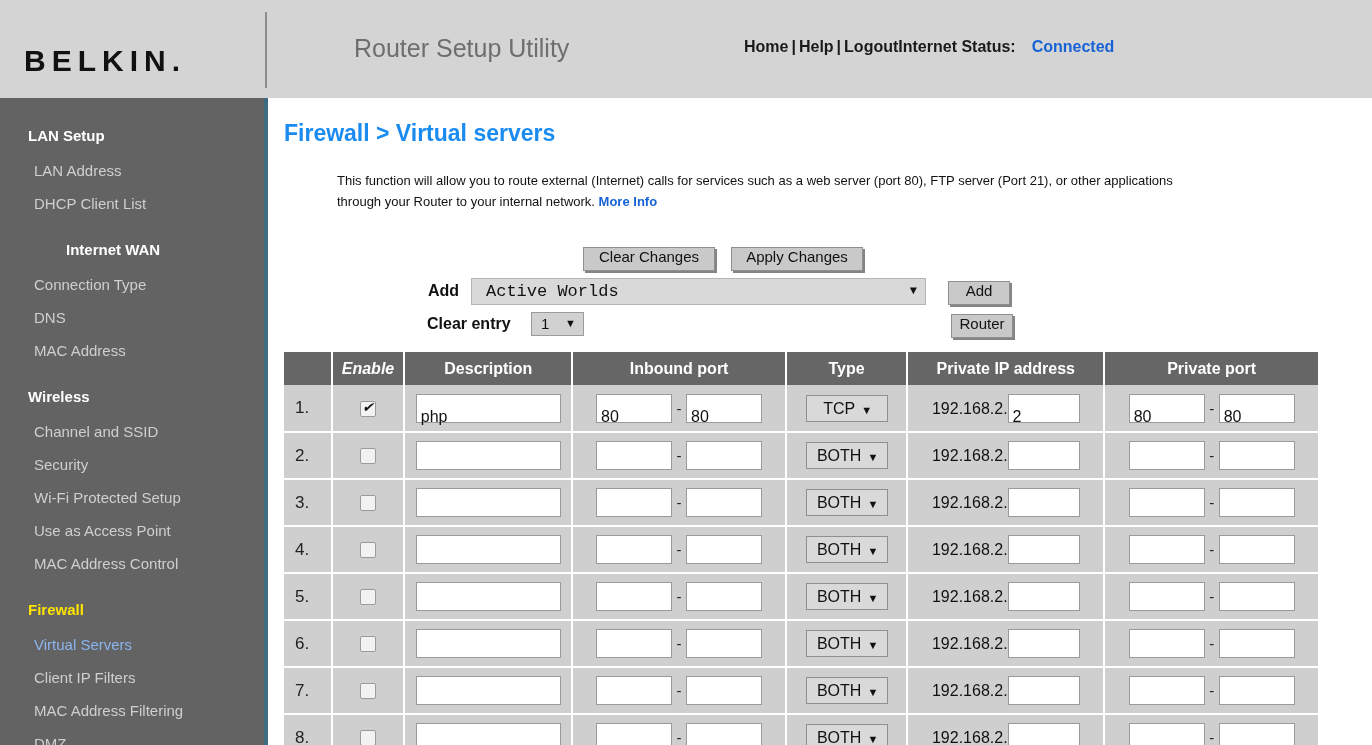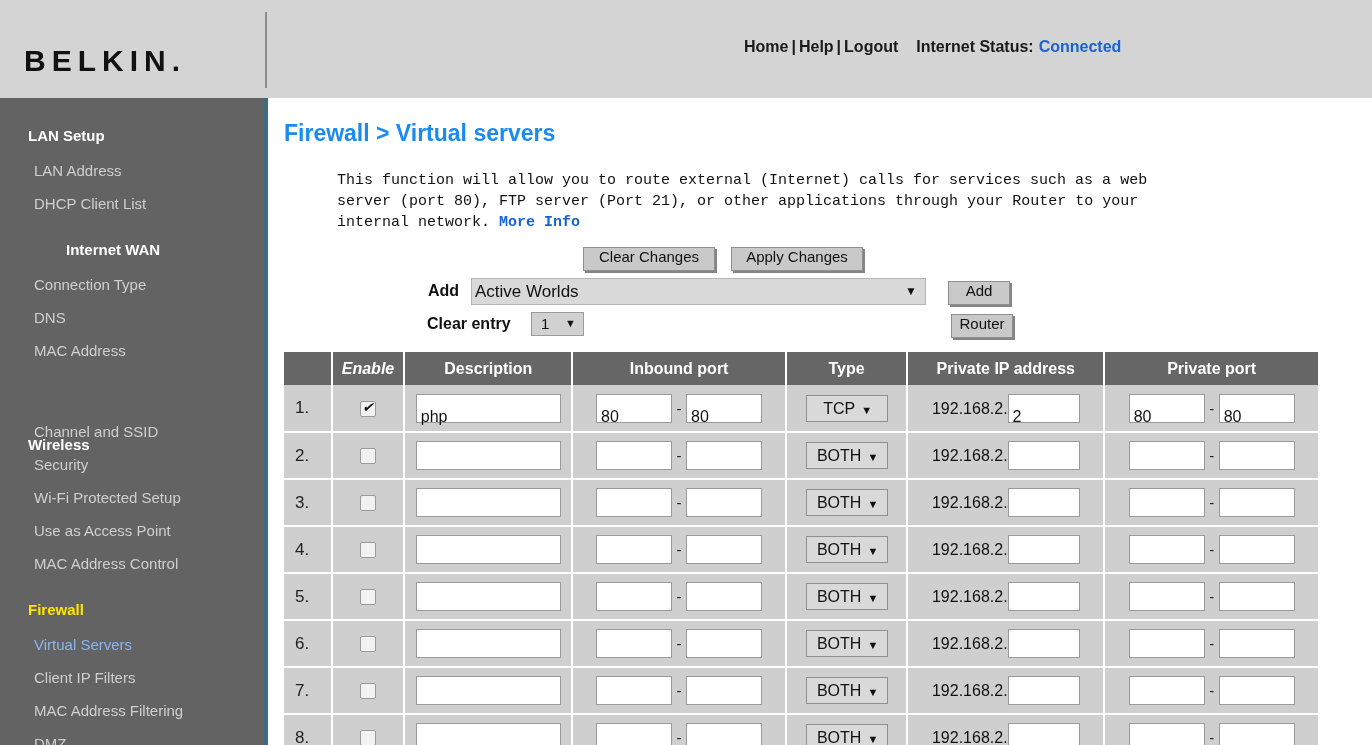--- a/index.html
+++ b/index.html
@@ -31,22 +31,22 @@
     position: absolute; left: 354px; top: 34px;
     font-size: 25px; color: #6e6e6e; font-weight: normal;
   }
   #header-nav {
     position: absolute; left: 744px; top: 38px;
     font-size: 16px; font-weight: bold; color: #1a1a1a;
     white-space: nowrap;
   }
   #header-nav .navlink { color: #1a1a1a; cursor: pointer; }
   #header-nav .sep { color: #1a1a1a; padding: 0 3px; }
-  #header-nav .statlabel { margin-left: 18px; }
-  #header-nav .statval { color: #1763d6; margin-left: 5px; }
+  #header-nav .statlabel { }
+  #header-nav .statval { color: #1763d6; margin-left: 16px; }
 
   
   #sidebar {
     position: absolute; left: 0; top: 98px;
     width: 268px; height: 647px;
     background: #636363;
     border-right: 4px solid #3d6c80;
     overflow: hidden;
   }
   .grp {
@@ -64,21 +64,21 @@
 
   
   #main { position: absolute; left: 272px; top: 98px; width: 1100px; height: 647px; }
   #page-title {
     position: absolute; left: 12px; top: 22px;
     font-size: 23px; font-weight: bold; color: #1a8bf0;
     white-space: nowrap;
   }
   #desc {
     position: absolute; left: 65px; top: 72px;
-    width: 840px; font-size: 15px; color: #111; line-height: 21px; font-family: Liberation Mono, monospace;
+    width: 840px; font-size: 13px; color: #111; line-height: 21px;
   }
   #desc .more { color: #1763d6; font-weight: bold; cursor: pointer; }
 
   
   .btn {
     position: absolute;
     background: #c9c9c9;
     border: 1px solid #8f8f8f;
     box-shadow: 2px 2px 0 rgba(110,110,110,0.85);
     font-size: 15px; color: #111;
@@ -97,22 +97,22 @@
     white-space: nowrap;
   }
   #lbl-add { left: 156px; top: 184px; }
   #lbl-clear-entry { left: 155px; top: 217px; }
 
   #sel-add {
     position: absolute; left: 199px; top: 180px;
     width: 455px; height: 27px;
     background: #d9d9d9;
     border: 1px solid #b5b5b5;
-    font-size: 17px; color: #111; padding-left: 3px;
-    font-family: Liberation Sans, sans-serif;
+    font-size: 17px; color: #111; padding-left: 14px;
+    font-family: Liberation Mono, monospace;
   }
   #sel-add .caret { position: absolute; right: 8px; top: 5px; font-size: 12px; }
   #sel-add .val { line-height: 25px; }
 
   #sel-entry {
     position: absolute; left: 259px; top: 214px;
     width: 53px; height: 24px;
     background: #d1d1d1;
     border: 1px solid #9b9b9b;
     font-size: 15px; color: #111;
@@ -204,34 +204,35 @@
   .tsel .caret { font-size: 11px; margin-left: 6px; }
 
   .iplead { font-size: 16px; color: #111; vertical-align: middle; }
 </style>
 </head>
 <body>
 
 <div id="header">
   <div id="logo">BELKIN.</div>
   <div id="header-divider"></div>
+  <div id="app-title">Router Setup Utility</div>
   <div id="header-nav">
     <span class="navlink">Home</span><span class="sep">|</span><span class="navlink">Help</span><span class="sep">|</span><span class="navlink">Logout</span><span class="statlabel">Internet Status:</span><span class="statval">Connected</span>
   </div>
 </div>
 
 <div id="sidebar">
     <div class="grp" style="top: 29px;">LAN Setup</div>
     <div class="itm" style="top: 64px;">LAN Address</div>
     <div class="itm" style="top: 97px;">DHCP Client List</div>
     <div class="grp" style="top: 143px; margin-left: 38px;">Internet WAN</div>
     <div class="itm" style="top: 178px;">Connection Type</div>
     <div class="itm" style="top: 211px;">DNS</div>
     <div class="itm" style="top: 244px;">MAC Address</div>
-    <div class="grp" style="top: 290px; margin-top: 48px;">Wireless</div>
+    <div class="grp" style="top: 290px;">Wireless</div>
     <div class="itm" style="top: 325px;">Channel and SSID</div>
     <div class="itm" style="top: 358px;">Security</div>
     <div class="itm" style="top: 391px;">Wi-Fi Protected Setup</div>
     <div class="itm" style="top: 424px;">Use as Access Point</div>
     <div class="itm" style="top: 457px;">MAC Address Control</div>
     <div class="grp hl" style="top: 503px;">Firewall</div>
     <div class="itm active" style="top: 538px;">Virtual Servers</div>
     <div class="itm" style="top: 571px;">Client IP Filters</div>
     <div class="itm" style="top: 604px;">MAC Address Filtering</div>
     <div class="itm" style="top: 637px;">DMZ</div>

